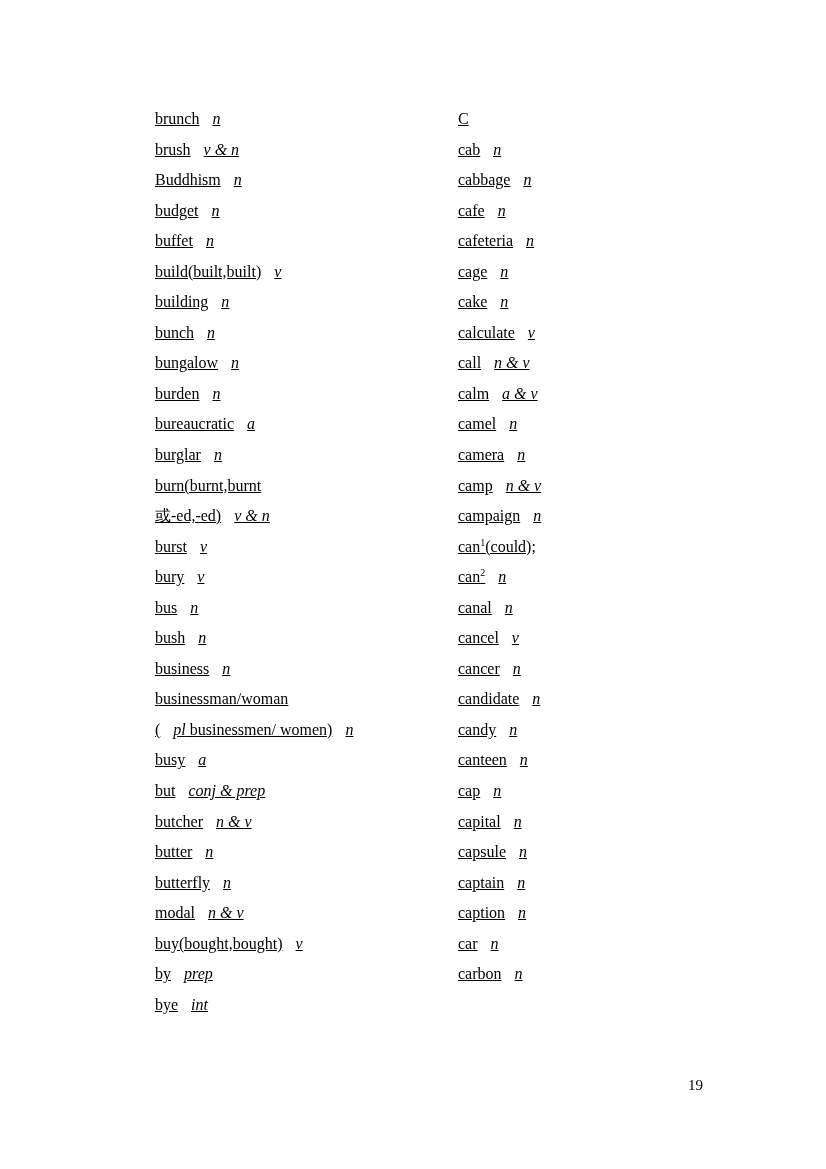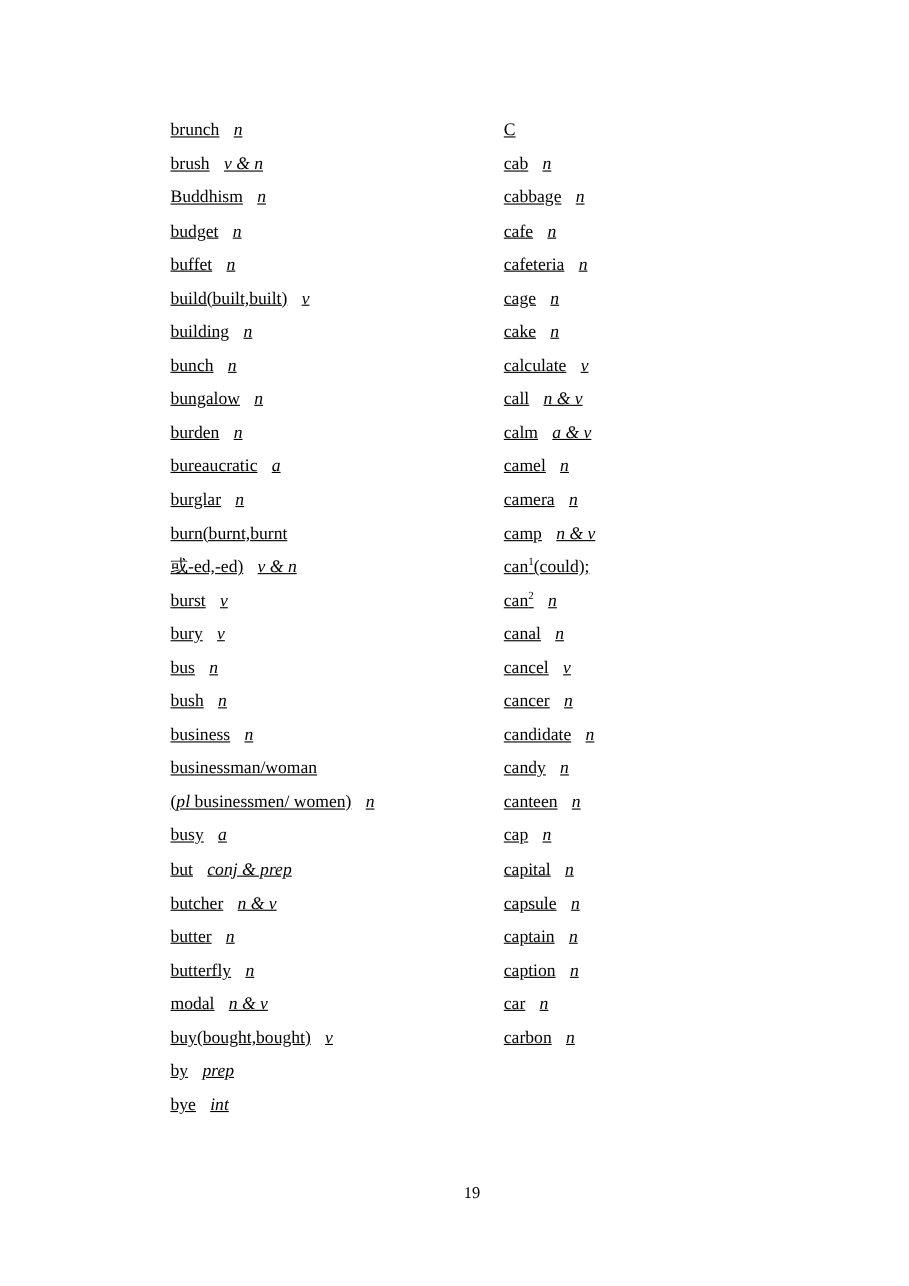--- a/index.html
+++ b/index.html
@@ -32,32 +32,33 @@
     line-height: 30.55px;
     font-size: 16px;
     white-space: pre;
   }
   .pos {
     font-style: italic;
     margin-left: 13px;
   }
   .it {
     font-style: italic;
+    margin-left: 13px;
   }
   .entry sup {
     font-size: 10px;
     line-height: 0;
     vertical-align: super;
   }
   .page-number {
     position: absolute;
     top: 1076px;
     left: 155px;
     width: 548px;
-    text-align: center;
+    text-align: right;
     font-size: 15px;
     line-height: 18px;
   }
 </style>
 </head>
 <body>
 
 <div class="page">
   <div class="col col-left" id="col-left">
       <div class="entry"><span>brunch</span><span class="pos">n</span></div>
@@ -98,20 +99,21 @@
       <div class="entry"><span>cafe</span><span class="pos">n</span></div>
       <div class="entry"><span>cafeteria</span><span class="pos">n</span></div>
       <div class="entry"><span>cage</span><span class="pos">n</span></div>
       <div class="entry"><span>cake</span><span class="pos">n</span></div>
       <div class="entry"><span>calculate</span><span class="pos">v</span></div>
       <div class="entry"><span>call</span><span class="pos">n &amp; v</span></div>
       <div class="entry"><span>calm</span><span class="pos">a &amp; v</span></div>
       <div class="entry"><span>camel</span><span class="pos">n</span></div>
       <div class="entry"><span>camera</span><span class="pos">n</span></div>
       <div class="entry"><span>camp</span><span class="pos">n &amp; v</span></div>
+      <div class="entry"><span>campaign</span><span class="pos">n</span></div>
       <div class="entry"><span>can</span><sup>1</sup><span>(could);</span></div>
       <div class="entry"><span>can</span><sup>2</sup><span class="pos">n</span></div>
       <div class="entry"><span>canal</span><span class="pos">n</span></div>
       <div class="entry"><span>cancel</span><span class="pos">v</span></div>
       <div class="entry"><span>cancer</span><span class="pos">n</span></div>
       <div class="entry"><span>candidate</span><span class="pos">n</span></div>
       <div class="entry"><span>candy</span><span class="pos">n</span></div>
       <div class="entry"><span>canteen</span><span class="pos">n</span></div>
       <div class="entry"><span>cap</span><span class="pos">n</span></div>
       <div class="entry"><span>capital</span><span class="pos">n</span></div>

